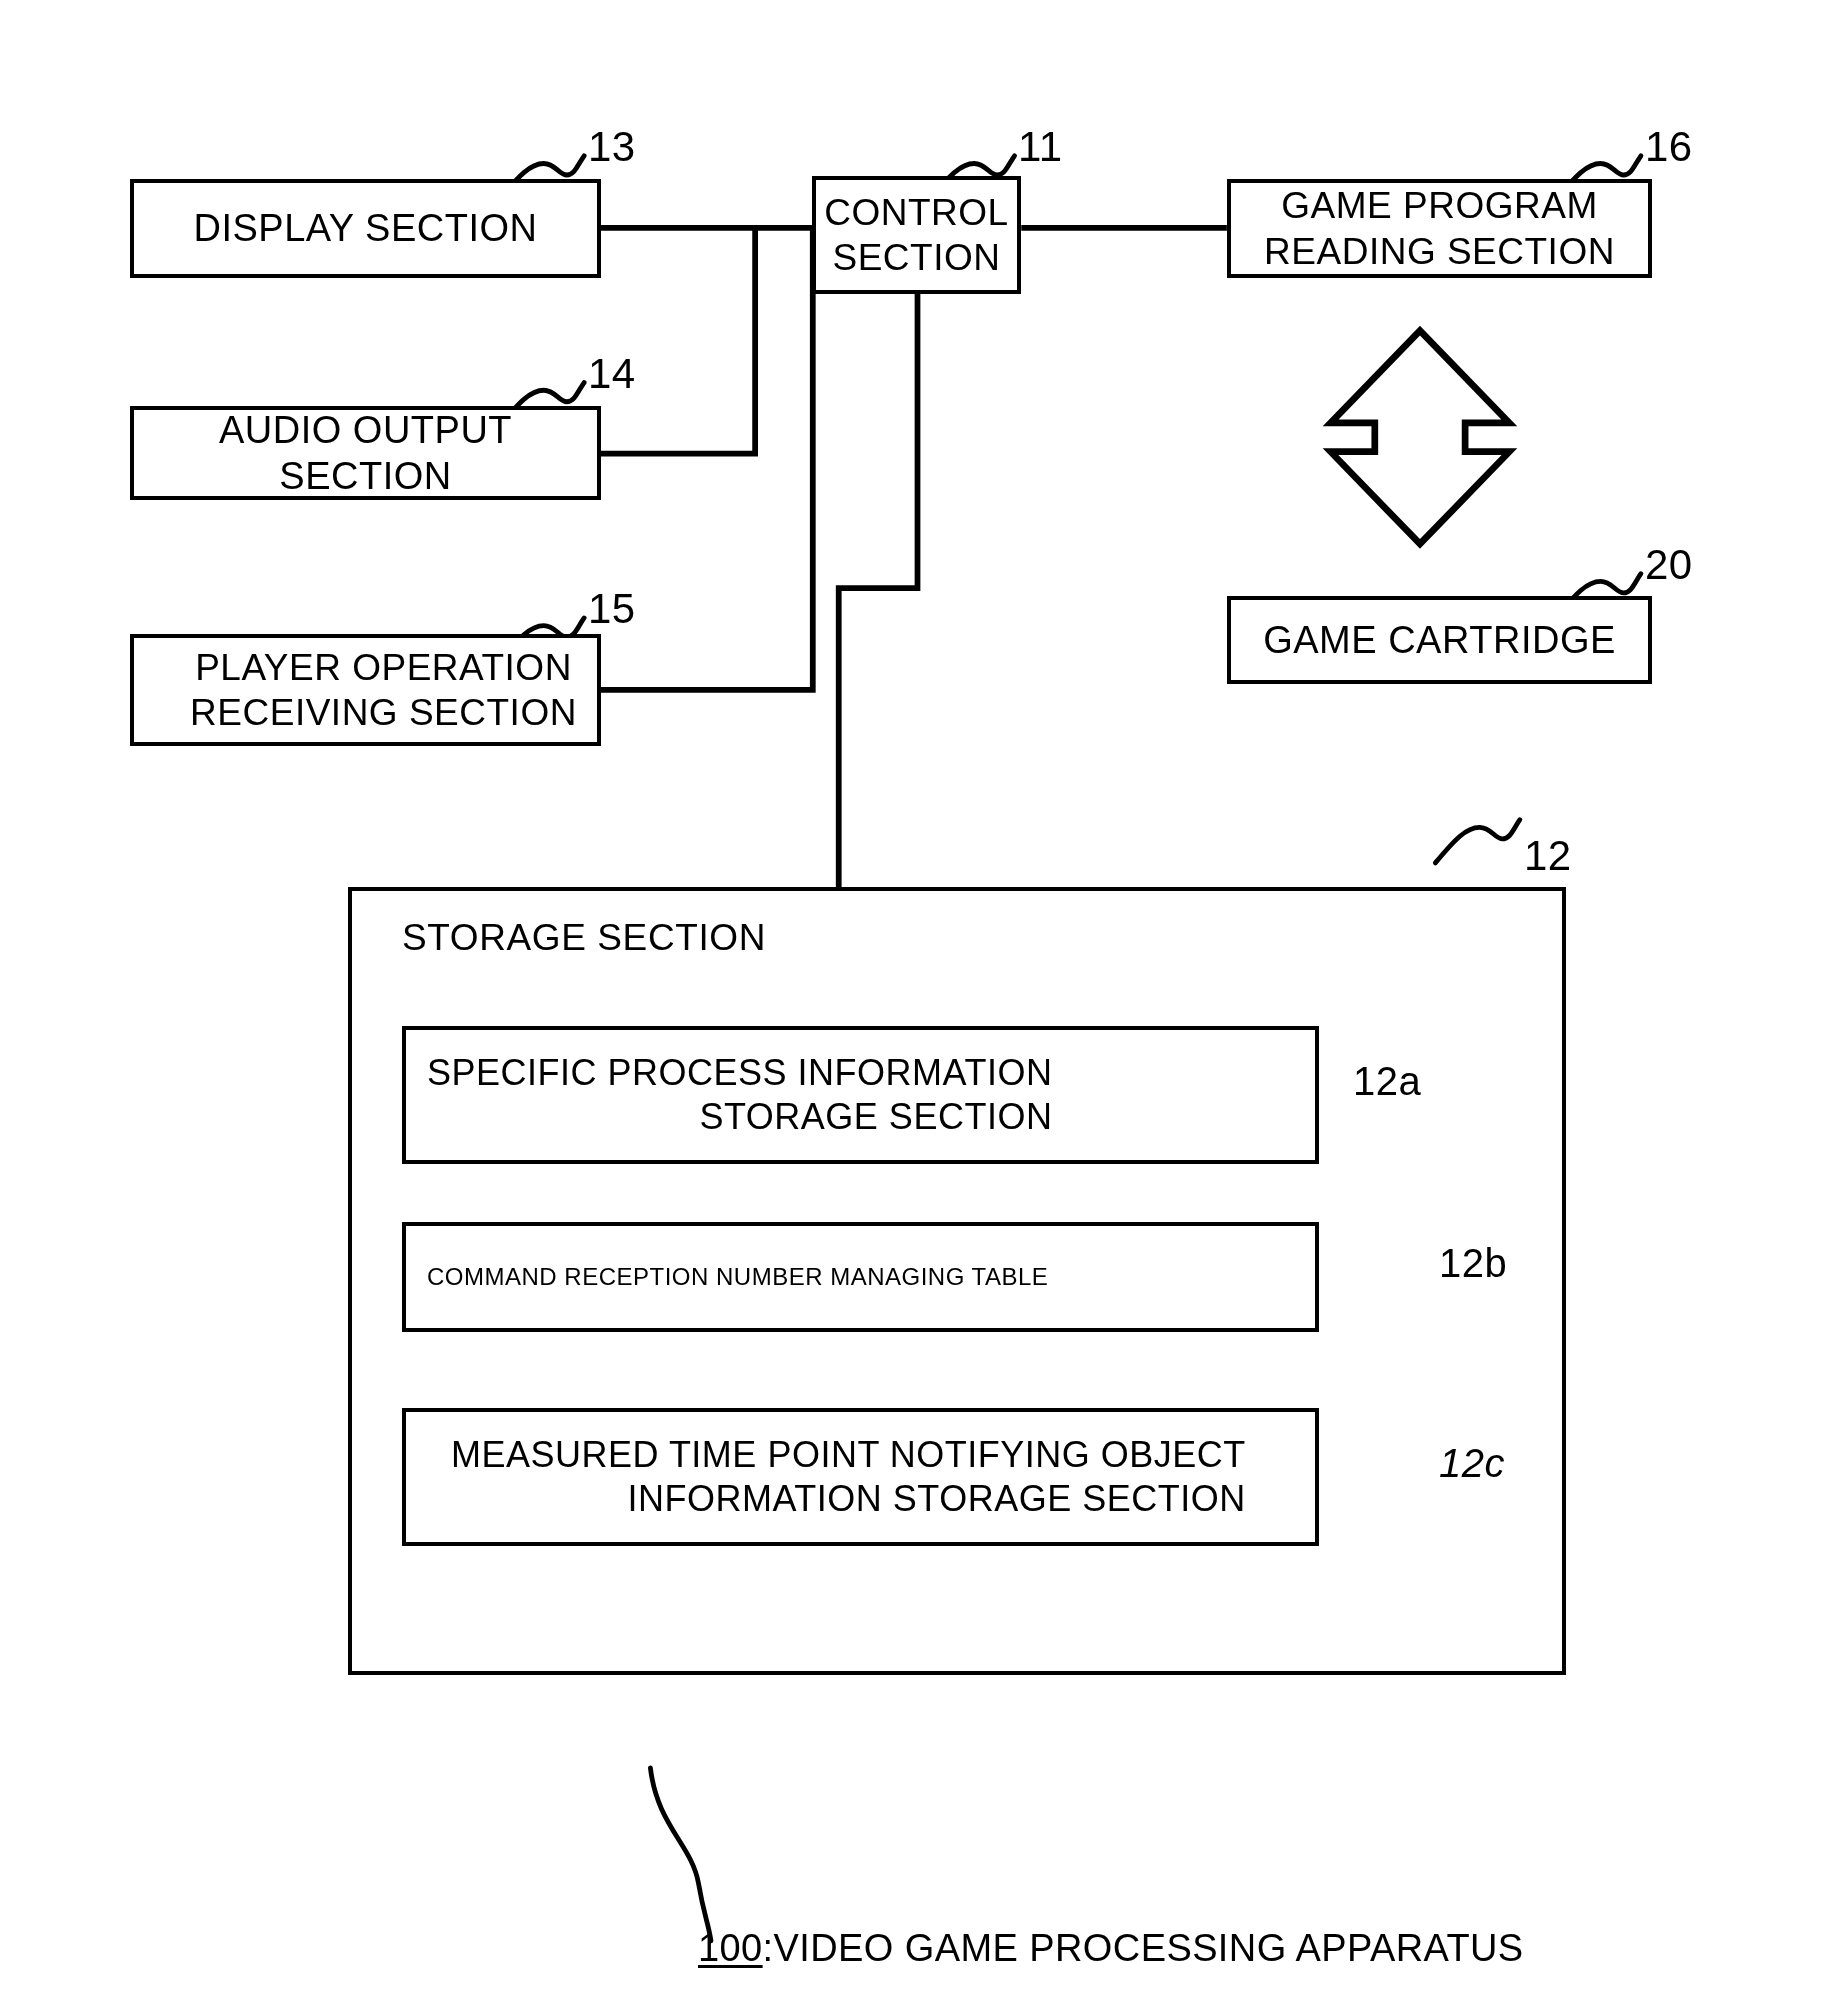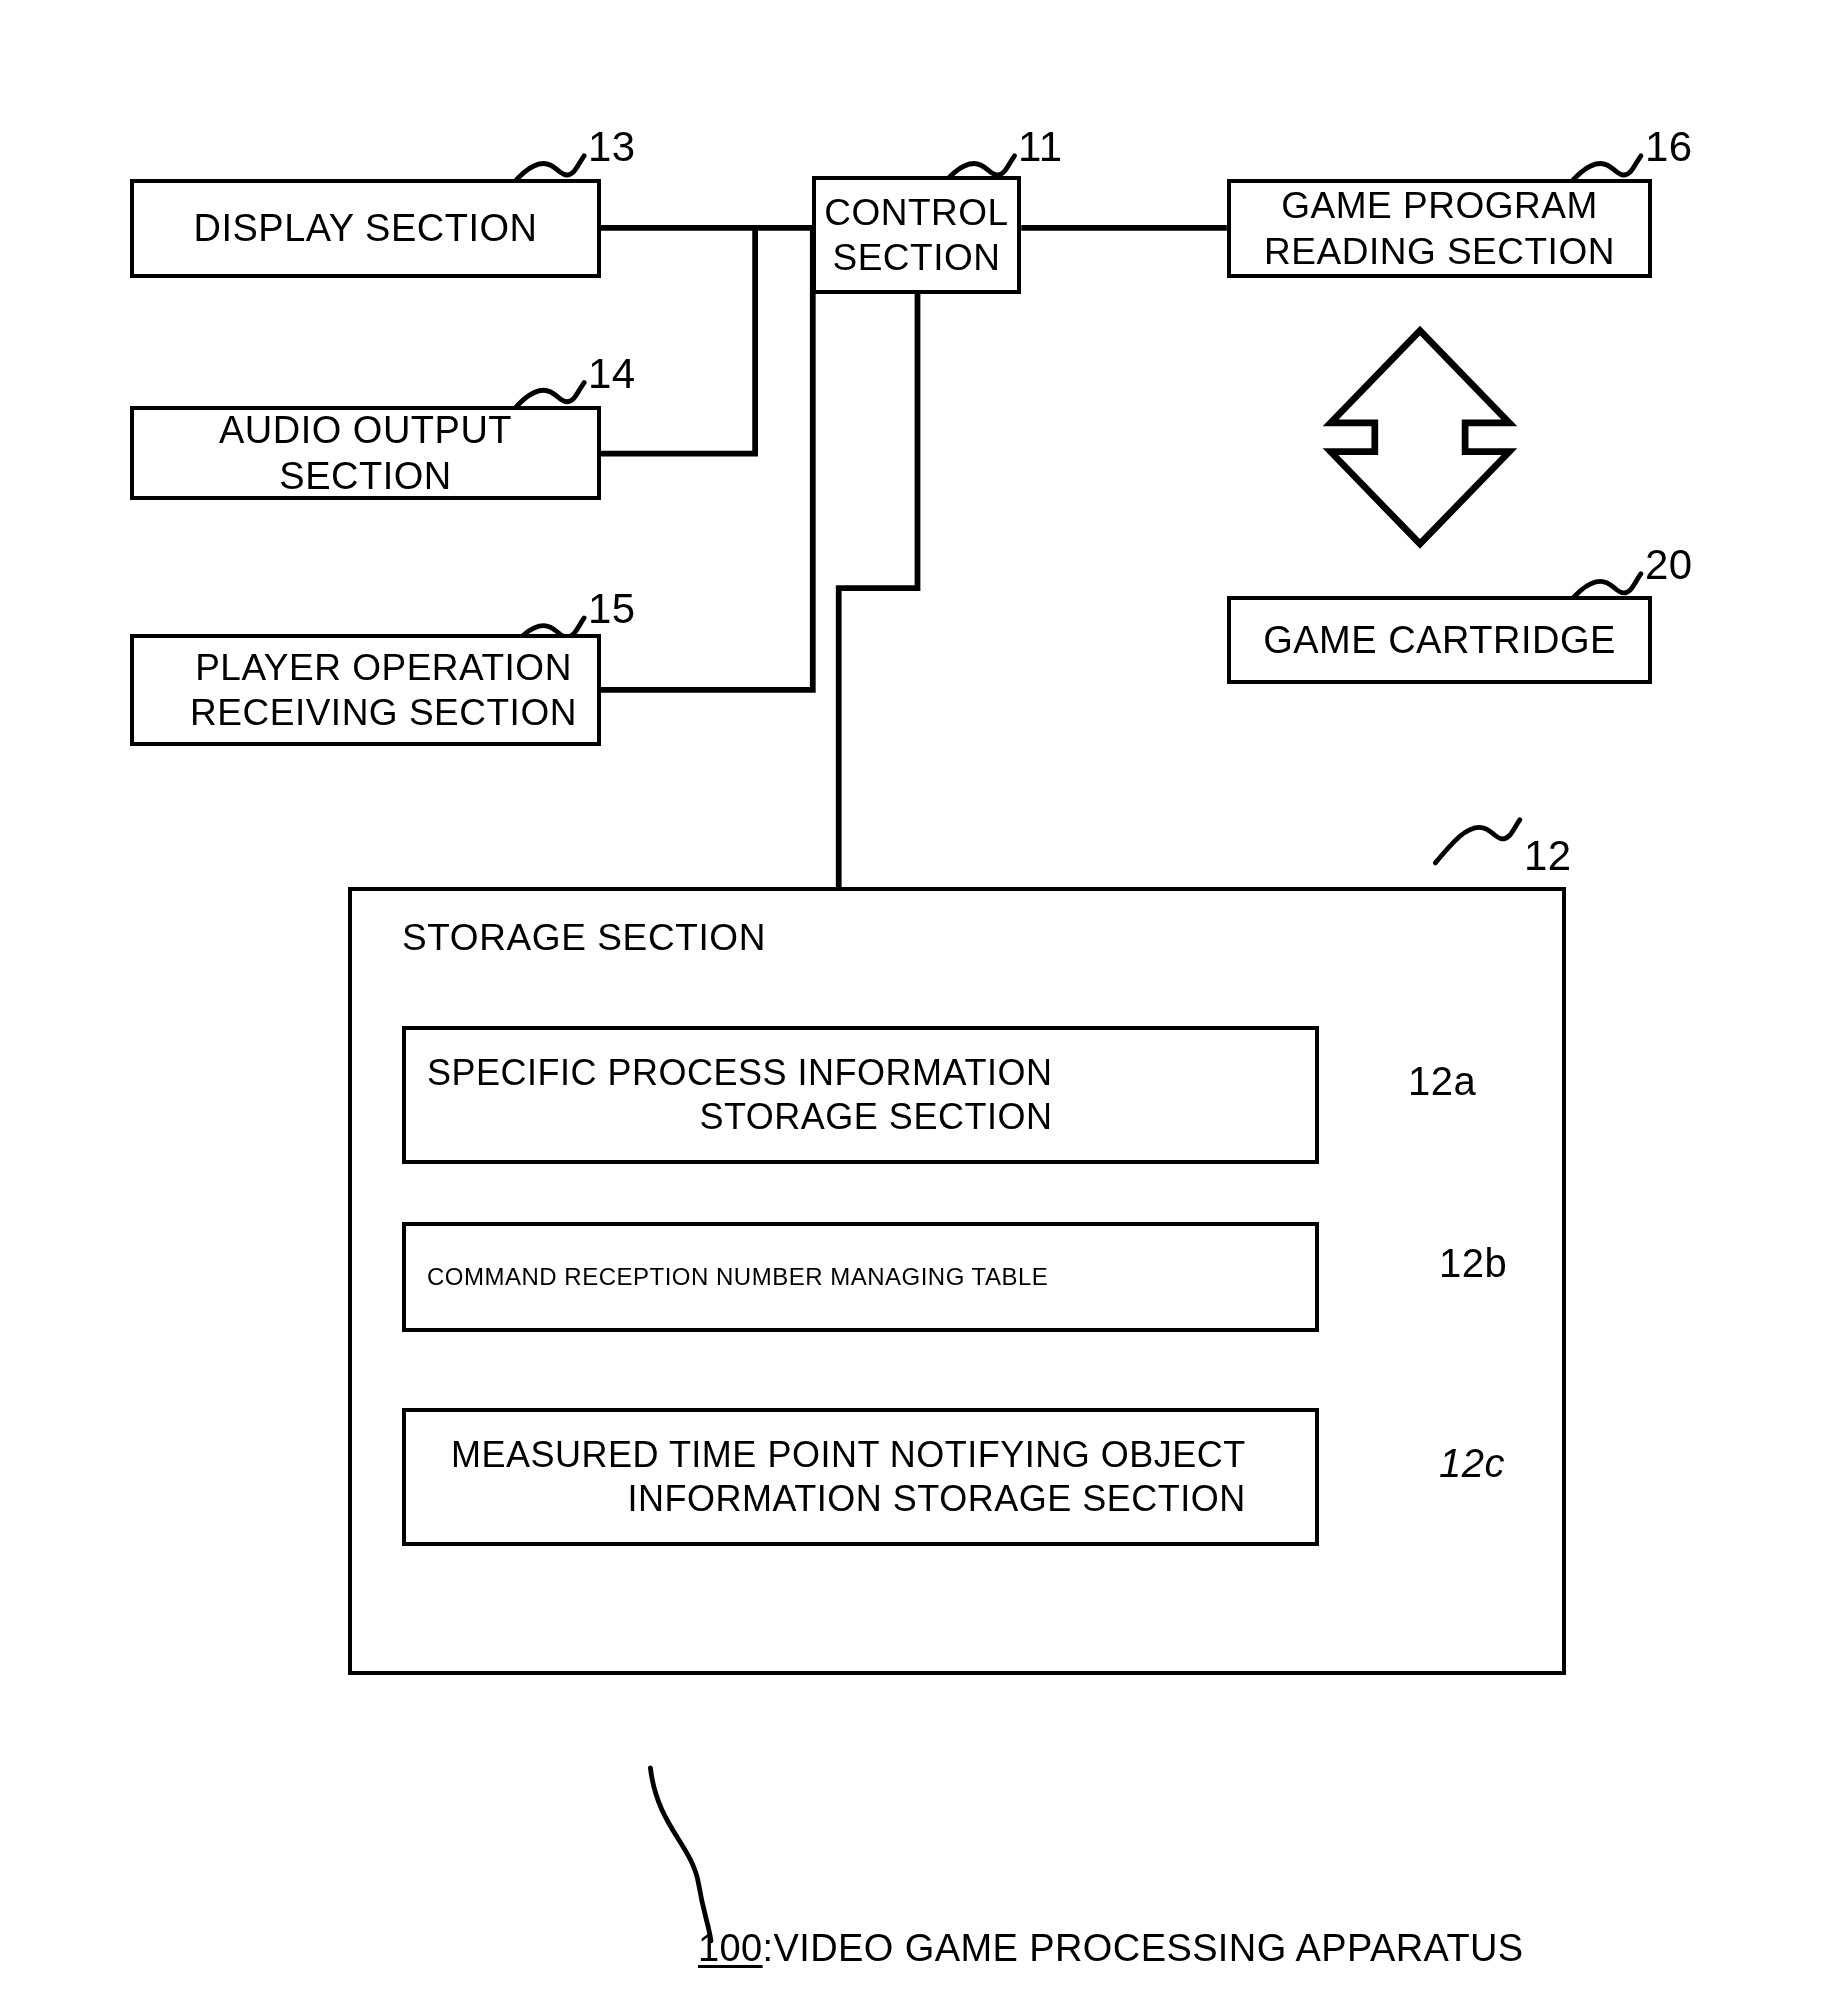--- a/index.html
+++ b/index.html
@@ -174,21 +174,21 @@
   <div class="ref" style="left:588px; top:585px;">15</div>
 
   <div class="container-box" style="left:348px; top:887px; width:1218px; height:788px;"></div>
   <div class="container-title" style="left:402px; top:917px;">STORAGE SECTION</div>
   <div class="ref" style="left:1524px; top:832px;">12</div>
 
   <div class="box left-align" style="left:402px; top:1026px; width:917px; height:138px; font-size:36px;">
     <span class="box-text">SPECIFIC PROCESS INFORMATION
 STORAGE SECTION</span>
   </div>
-  <div class="ref-sub" style="left:1408px; top:1059px;">12a</div>
+  <div class="ref-sub" style="left:1353px; top:1059px;">12a</div>
 
   <div class="box left-align" style="left:402px; top:1222px; width:917px; height:110px; font-size:24px;">
     <span class="box-text">COMMAND RECEPTION NUMBER MANAGING TABLE</span>
   </div>
   <div class="ref-sub" style="left:1439px; top:1241px;">12b</div>
 
   <div class="box left-align" style="left:402px; top:1408px; width:917px; height:138px; font-size:36px;padding-left:24px;">
     <span class="box-text">MEASURED TIME POINT NOTIFYING OBJECT
 INFORMATION STORAGE SECTION</span>
   </div>

